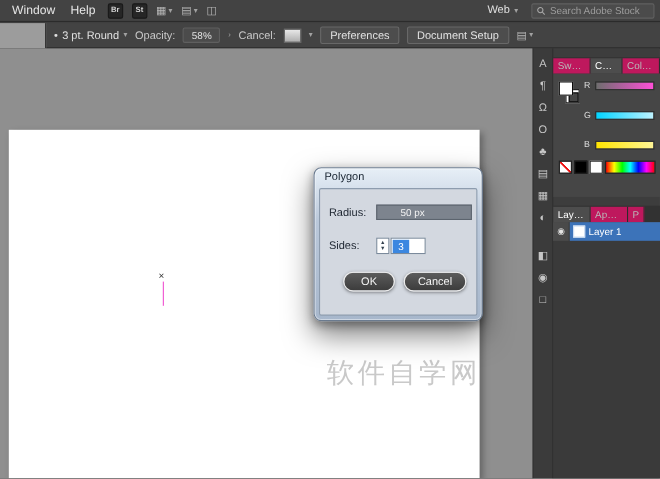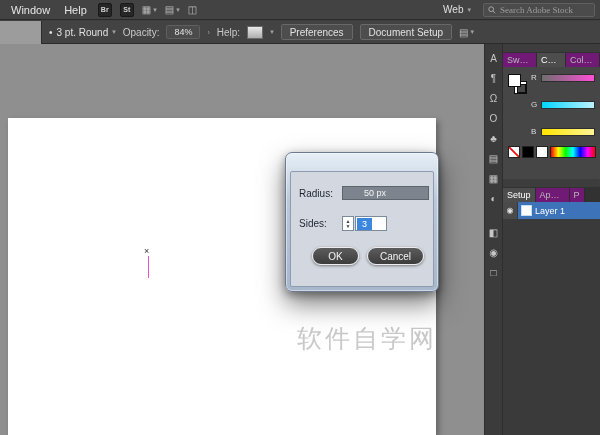--- a/index.html
+++ b/index.html
@@ -9,21 +9,21 @@
   
   .menubar { position:absolute; left:0; top:0; width:600px; height:20px; background:#434343;
              border-bottom:1px solid #2b2b2b; display:flex; align-items:center; padding:0 5px 0 8px; gap:8px; }
   .menu-item { font-size:11px; color:#e6e6e6; padding:0 3px; }
   .badge { width:14px; height:14px; background:#262626; border:1px solid #191919; border-radius:2px;
            font-size:7px; font-weight:bold; color:#d2d2d2; display:flex; align-items:center; justify-content:center; }
   .mb-icon { font-size:10px; color:#b8b8b8; display:flex; align-items:center; gap:2px; }
   .chev { font-size:7px; color:#a2a2a2; }
   .workspace { margin-left:auto; display:flex; align-items:center; gap:4px; font-size:10px; color:#e0e0e0; padding-right:4px; }
   .search-box { width:112px; height:14px; background:#4b4b4b; border:1px solid #606060; border-radius:2px;
-                display:flex; align-items:center; gap:4px; padding:0 4px; color:#9d9d9d; font-size:9px; overflow:hidden; white-space:nowrap;font-family:Liberation Serif, serif; }
+                display:flex; align-items:center; gap:4px; padding:0 4px; color:#9d9d9d; font-size:9px; overflow:hidden; white-space:nowrap; }
 
   
   .controlbar { position:absolute; left:0; top:21px; width:600px; height:23px; background:#434343;
                 border-bottom:1px solid #2a2a2a; display:flex; align-items:center; gap:7px; }
   .ctx-swatch { width:42px; height:23px; background:#9c9c9c; border-right:1px solid #2b2b2b; flex:0 0 auto; }
   .stroke-select { display:flex; align-items:center; gap:4px; font-size:10px; color:#e0e0e0; }
   .label { font-size:10px; color:#c9c9c9; }
   .value-box { min-width:34px; height:14px; background:#4b4b4b; border:1px solid #5f5f5f; border-radius:2px;
                font-size:9px; color:#e2e2e2; display:flex; align-items:center; justify-content:center; padding:0 3px; }
   .style-swatch { width:16px; height:13px; background:linear-gradient(#e9e9e9,#aeaeae); border:1px solid #6b6b6b; }
@@ -44,21 +44,21 @@
   
   .toolstrip { width:18px; height:100%; background:#3b3b3b; border-left:1px solid #2e2e2e;
                display:flex; flex-direction:column; align-items:center; padding-top:9px; gap:9px; flex:0 0 auto; }
   .tool-ic { font-size:10px; color:#c6c6c6; line-height:11px; }
   .tool-gap { height:5px; }
 
   
   .panels { position:relative; width:97px; height:100%; background:#3d3d3d; border-left:1px solid #2e2e2e; flex:0 0 auto; }
   .ptabs { position:absolute; left:0; width:97px; height:15px; background:#323232; display:flex; align-items:flex-end; }
   .ptab { height:14px; line-height:14px; padding:0 4px; font-size:9px; color:#b9b9b9; max-width:34px;
-          overflow:hidden; white-space:nowrap; text-overflow:ellipsis; background:#701a75; border-right:1px solid #2c2c2c; }
+          overflow:hidden; white-space:nowrap; text-overflow:ellipsis; background:#be185d; border-right:1px solid #2c2c2c; }
   .ptab.active { background:#4d4d4d; color:#fff; }
   .tabs-top { top:8px; }
   .color-body { position:absolute; left:0; top:23px; width:97px; height:112px; background:#464646; }
   .fs-fill { position:absolute; left:5px; top:7px; width:13px; height:13px; background:#fff; border:1px solid #0d0d0d; z-index:2; }
   .fs-stroke { position:absolute; left:11px; top:14px; width:13px; height:13px; border:1px solid #0d0d0d; background:#fff; }
   .fs-stroke::after { content:""; position:absolute; left:2px; top:2px; width:7px; height:7px; background:#464646; border:1px solid #0d0d0d; }
   .ch-row { position:absolute; left:28px; width:64px; height:9px; display:flex; align-items:center; gap:3px; }
   .ch-letter { width:7px; font-size:8px; color:#ddd; }
   .ch-bar { flex:1; height:8px; border:1px solid #2e2e2e; }
   .bar-r { background:linear-gradient(to right,#6e6e6e,#ff4fd8); }
@@ -139,23 +139,23 @@
   </div>
 
   <div class="controlbar">
     <div class="ctx-swatch"></div>
     <span class="stroke-select">
       <span>•</span>
       <span>3 pt. Round</span>
       <span class="chev">▾</span>
     </span>
     <span class="label">Opacity:</span>
-    <span class="value-box">84%</span>
+    <span class="value-box">58%</span>
     <span class="chev">›</span>
-    <span class="label">Help:</span>
+    <span class="label">Cancel:</span>
     <span class="style-swatch"></span>
     <span class="chev">▾</span>
     <button class="cbtn">Preferences</button>
     <button class="cbtn">Document Setup</button>
     <span class="mb-icon">
       <span>▤</span>
       <span class="chev">▾</span>
     </span>
   </div>
 
@@ -213,38 +213,39 @@
 
         <div class="swatch-row">
           <span class="sw sw-none"></span>
           <span class="sw sw-black"></span>
           <span class="sw sw-white"></span>
           <span class="spectrum"></span>
         </div>
       </div>
 
       <div class="ptabs tabs-layers">
-        <span class="ptab active">Setup</span>
+        <span class="ptab active">Layers</span>
         <span class="ptab">Appearance</span>
         <span class="ptab">P</span>
       </div>
 
       <div class="layer-row">
         <span class="eye-cell">◉</span>
         <span class="layer-sel">
           <span class="layer-thumb"></span>
           <span class="layer-name">Layer 1</span>
         </span>
       </div>
 
       <div class="panel-rest"></div>
     </div>
   </div>
 
   <div class="dialog">
+    <div class="dlg-title">Polygon</div>
     <div class="dlg-body">
       <span class="dlg-label lbl-radius">Radius:</span>
       <div class="radius-field">50 px</div>
       <span class="dlg-label lbl-sides">Sides:</span>
       <div class="spinner">
         <span>▲</span>
         <span>▼</span>
       </div>
       <div class="sides-field">
         <span class="sides-hl">3</span>

